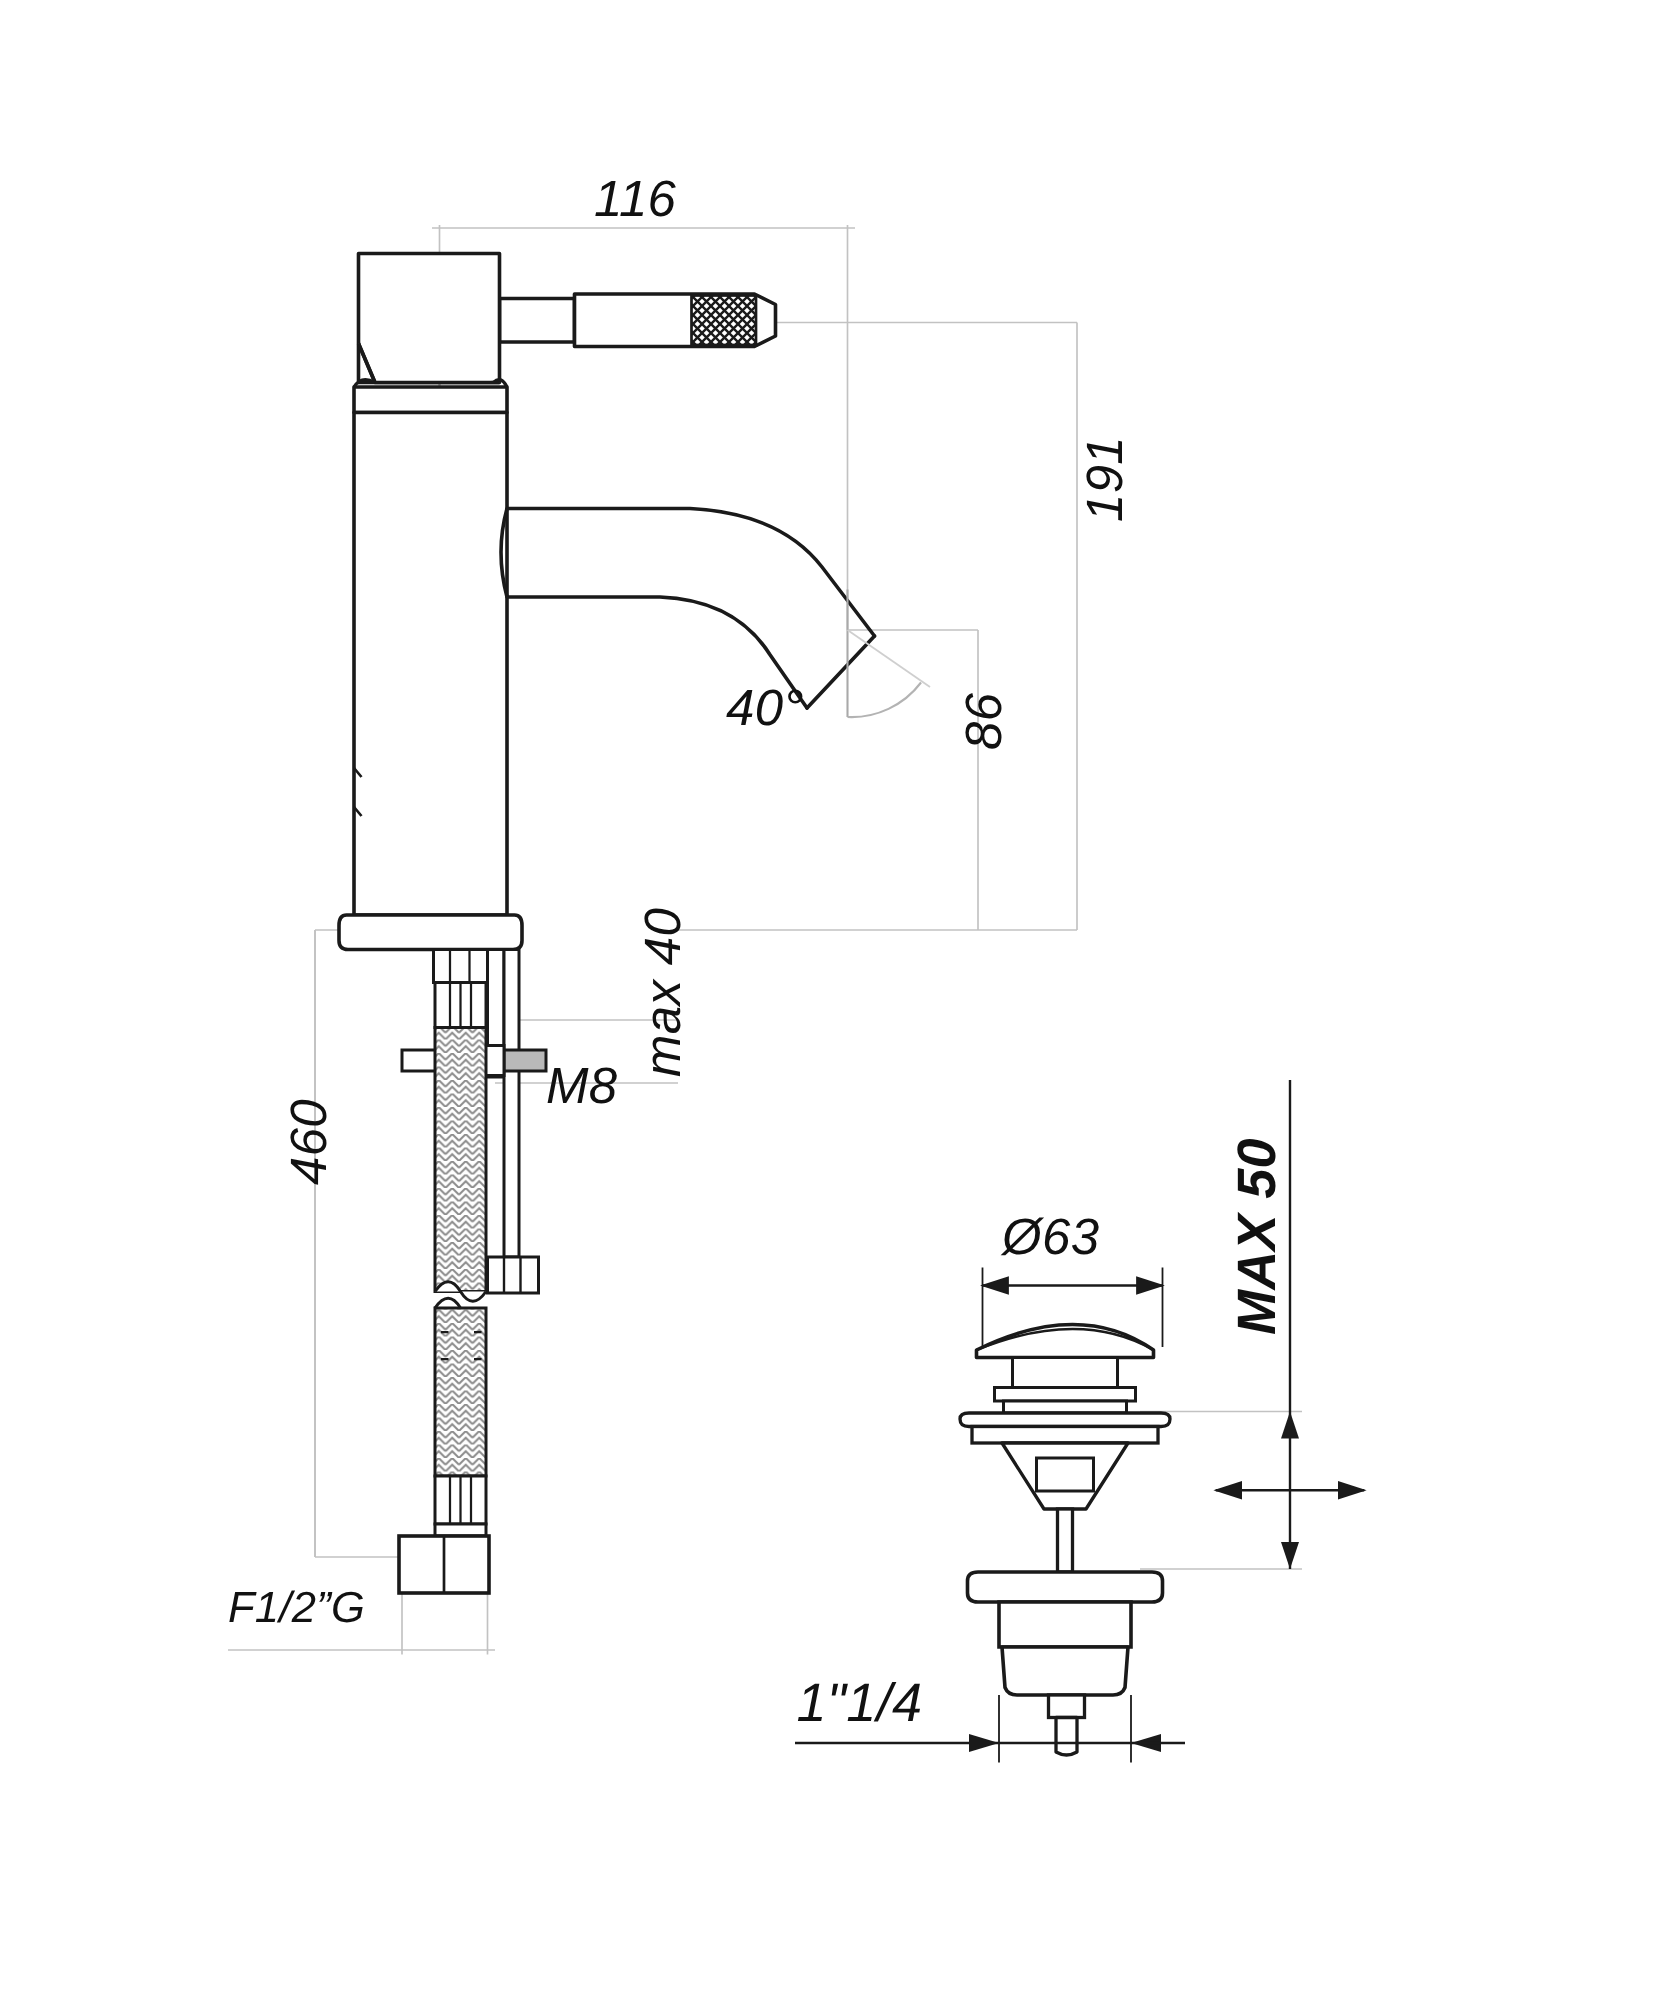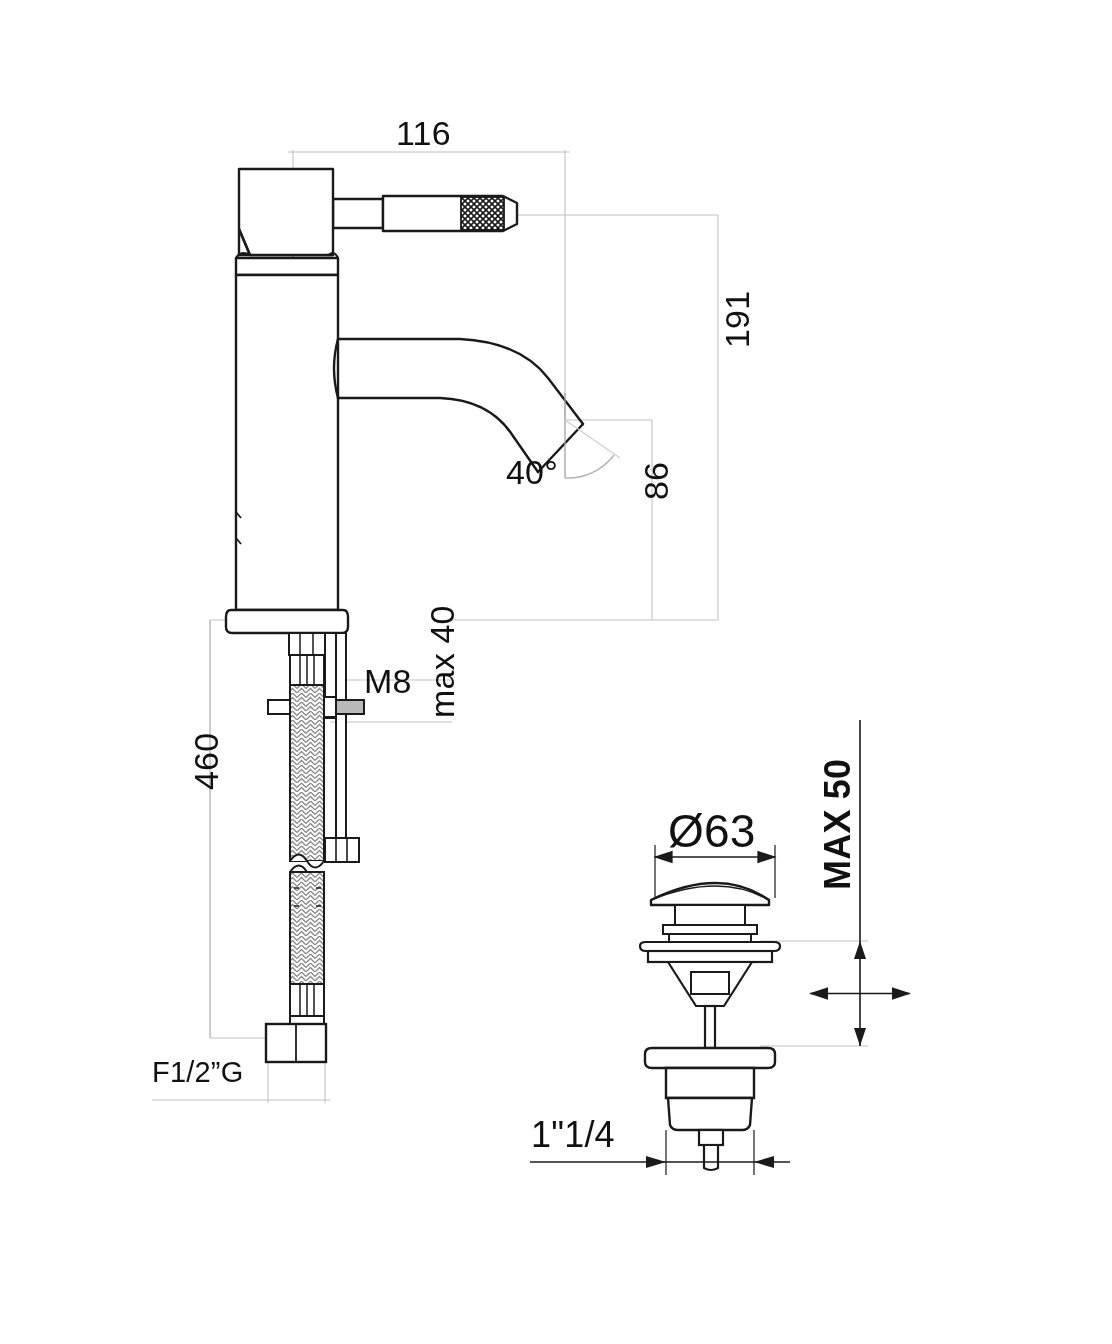--- a/index.html
+++ b/index.html
@@ -14,20 +14,21 @@
     position: relative;
     overflow: hidden;
     font-family: "Liberation Sans", sans-serif;
     color: #1a1a1a;
   }
   #drawing-root {
     position: absolute;
     left: 0; top: 0;
     width: 1112px;
     height: 1344px;
+    font-style: italic;
   }
   svg.sheet {
     position: absolute;
     left: 0; top: 0;
     width: 1112px;
     height: 1344px;
     display: block;
   }
   .lbl {
     position: absolute;
@@ -267,31 +268,31 @@
     <g stroke="#c2c2c2" stroke-width="1.2" fill="none">
       <line x1="210" y1="620" x2="210" y2="1038"></line>
     </g>
 
   </svg>
 
   <div class="lbl" style="left:396px; top:116px; font-size:34px;">116</div>
 
   <div class="lbl rot" style="left:720px; top:348px; font-size:34px; transform:rotate(-90deg); transform-origin:left top;">191</div>
 
-  <div class="lbl" style="left:506px; top:455px; font-size:34px;">40°</div>
+  <div class="lbl" style="left:484px; top:455px; font-size:34px;">40°</div>
 
   <div class="lbl rot" style="left:639px; top:500px; font-size:34px; transform:rotate(-90deg); transform-origin:left top;">86</div>
 
-  <div class="lbl" style="left:364px; top:664px; font-size:34px;">M8</div>
+  <div class="lbl" style="left:364px; top:707px; font-size:34px;">M8</div>
 
   <div class="lbl rot" style="left:425px; top:718px; font-size:34px; transform:rotate(-90deg); transform-origin:left top;">max 40</div>
 
   <div class="lbl rot" style="left:189px; top:790px; font-size:34px; transform:rotate(-90deg); transform-origin:left top;">460</div>
 
   <div class="lbl" style="left:152px; top:1058px; font-size:29px;">F1/2”G</div>
 
-  <div class="lbl" style="left:668px; top:808px; font-size:46px;">Ø63</div>
+  <div class="lbl" style="left:668px; top:808px; font-size:34px;">Ø63</div>
 
   <div class="lbl rot" style="left:820px; top:890px; font-size:36px; font-weight:bold; transform:rotate(-90deg); transform-origin:left top;">MAX 50</div>
 
   <div class="lbl" style="left:531px; top:1117px; font-size:36px;">1"1/4</div>
 
 </div>
 
 </body></html>

